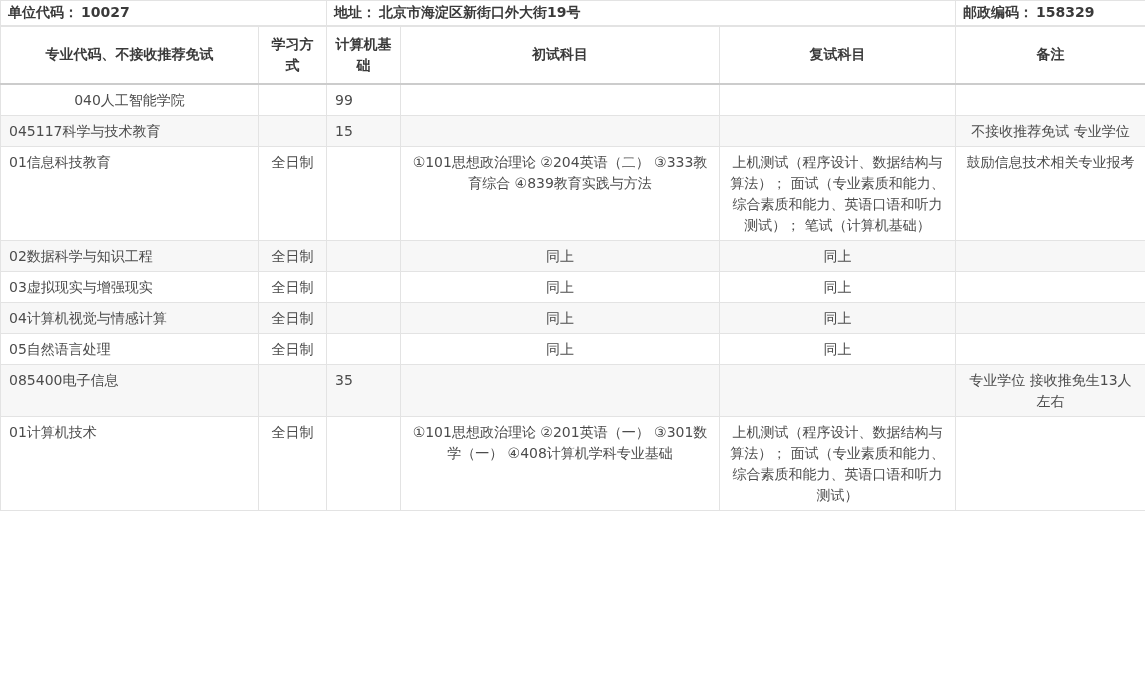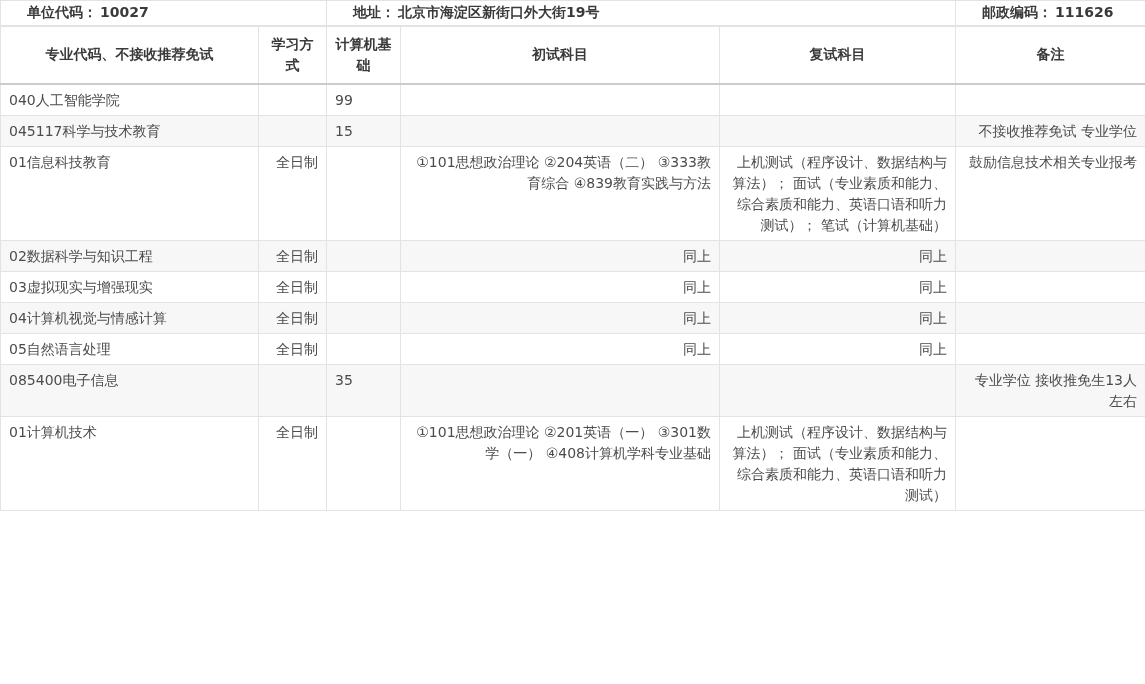--- a/index.html
+++ b/index.html
@@ -13,45 +13,45 @@
   html,body{background:#ffffff;}
   body{font-family:"DejaVu Sans","Liberation Sans",sans-serif;}
   .page{
     width:1145px;height:684px;overflow:hidden;background:#fff;position:relative;
   }
   table{border-collapse:collapse;table-layout:fixed;width:1145px;}
   td,th{border:1px solid var(--border);overflow:hidden;}
 
   
   .info-table td{
-    height:21px;padding:3px 26px;vertical-align:middle;
+    height:21px;padding:3px 7px;vertical-align:middle;
     font-size:14px;font-weight:bold;color:var(--label-text);
     white-space:nowrap;
   }
   .info-table .lab{margin-right:3px;}
 
   
   .main-table thead th{
     height:57px;padding:4px 6px;vertical-align:middle;text-align:center;
     font-size:14px;font-weight:bold;color:var(--label-text);
     border-bottom:2px solid var(--heavy-border);
     line-height:21px;
   }
   .main-table tbody tr{height:30px;}
   .main-table tbody tr:nth-child(even){background:var(--stripe);}
   .main-table td{
     font-size:14px;color:var(--body-text);
     vertical-align:top;padding:5px 8px 4px 8px;line-height:21px;
   }
   .c-name{padding-left:7px;}
-  .ind-0{padding-left:7px;}
+  .ind-0{padding-left:7px;text-align:center;}
   .ind-1{padding-left:18px;}
   .ind-2{padding-left:29px;}
   .c-enroll{}
-  .c-study,.c-init,.c-retest,.c-remark{text-align:right;}
+  .c-study,.c-init,.c-retest,.c-remark{text-align:center;}
 </style>
 </head>
 <body>
 
 <div class="page">
 
   <table class="info-table">
     <colgroup>
         <col style="width:326px">
         <col style="width:629px">
@@ -59,21 +59,21 @@
       </colgroup>
     <tbody>
       <tr>
         <td>
           <span class="lab">单位代码：</span><span class="val">10027</span>
         </td>
         <td>
           <span class="lab">地址：</span><span class="val">北京市海淀区新街口外大街19号</span>
         </td>
         <td>
-          <span class="lab">邮政编码：</span><span class="val">111626</span>
+          <span class="lab">邮政编码：</span><span class="val">158329</span>
         </td>
       </tr>
     </tbody>
   </table>
 
   <table class="main-table">
     <colgroup>
       <col style="width:258px">
         <col style="width:68px">
         <col style="width:74px">

